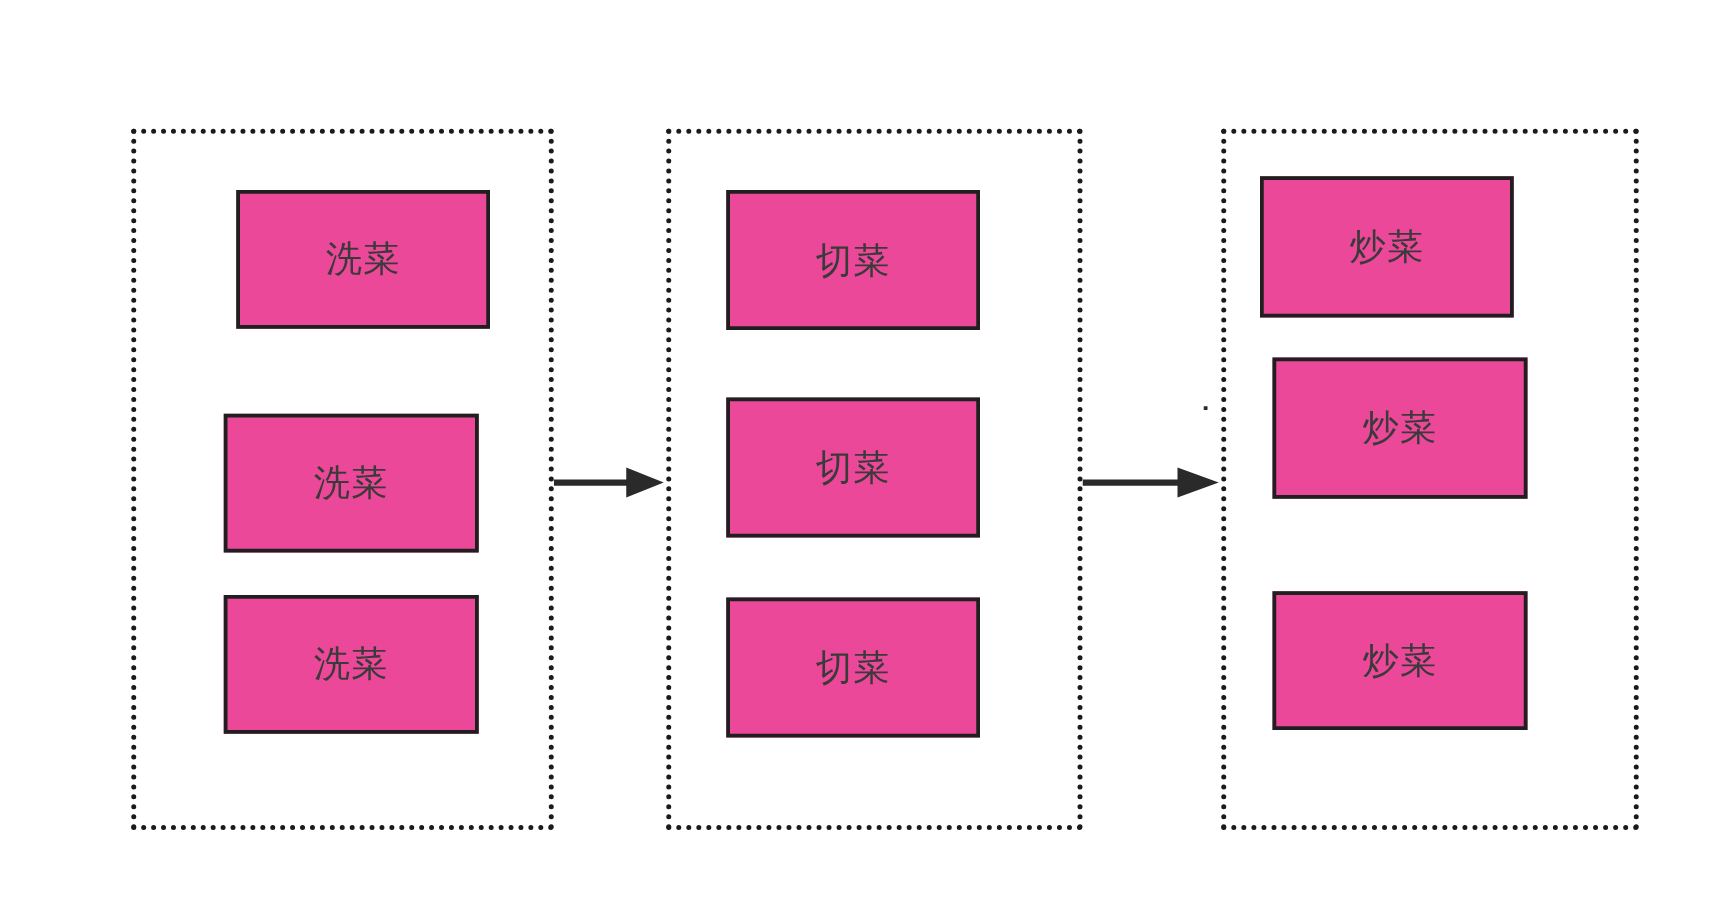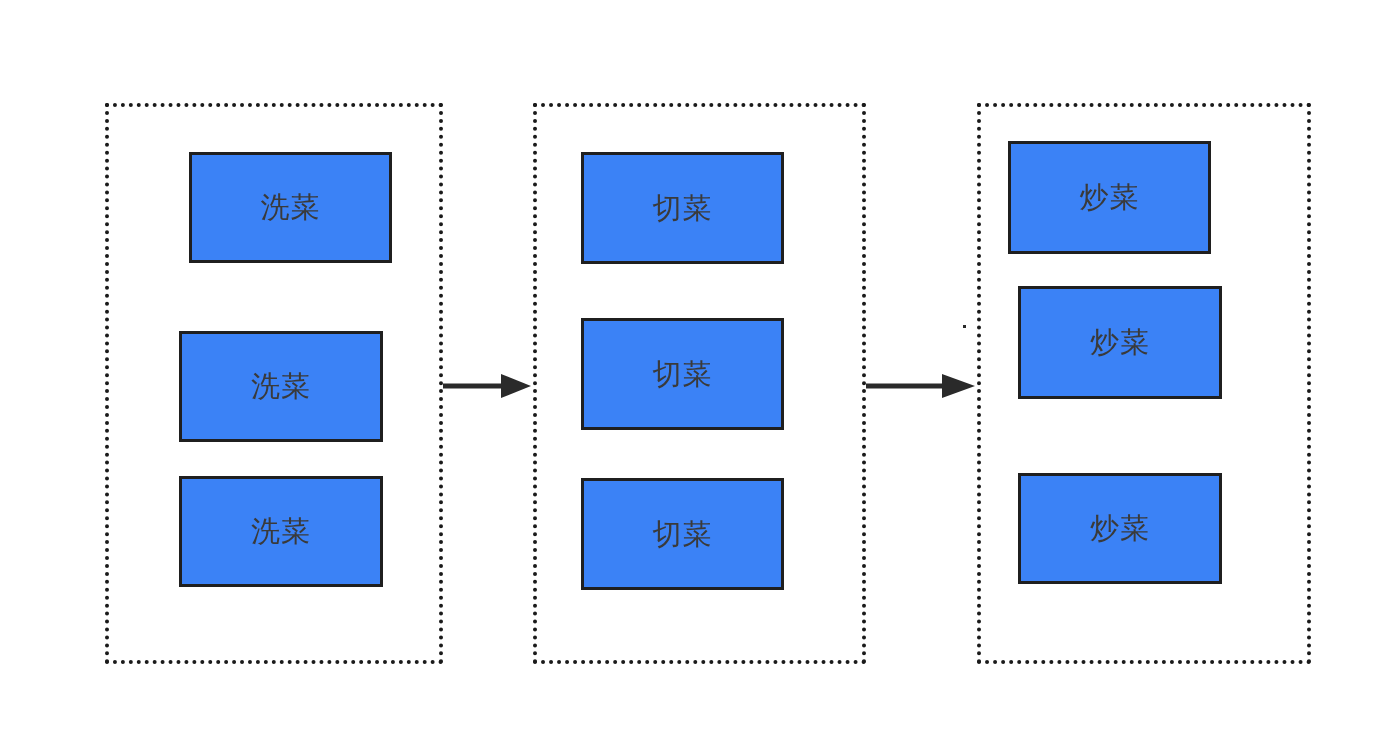--- a/index.html
+++ b/index.html
@@ -24,21 +24,21 @@
     position: absolute;
     box-sizing: border-box;
     border: 4px dotted #1a1a1a;
     background: transparent;
   }
   
   .task-box {
     position: absolute;
     box-sizing: border-box;
     border: 3px solid #1f1f1f;
-    background: #3b82f6;
+    background: #ec4899;
     display: flex;
     align-items: center;
     justify-content: center;
   }
   .task-label {
     font-size: 29px;
     line-height: 1;
     color: #3a3a3a;
     letter-spacing: 1px;
     white-space: nowrap;

